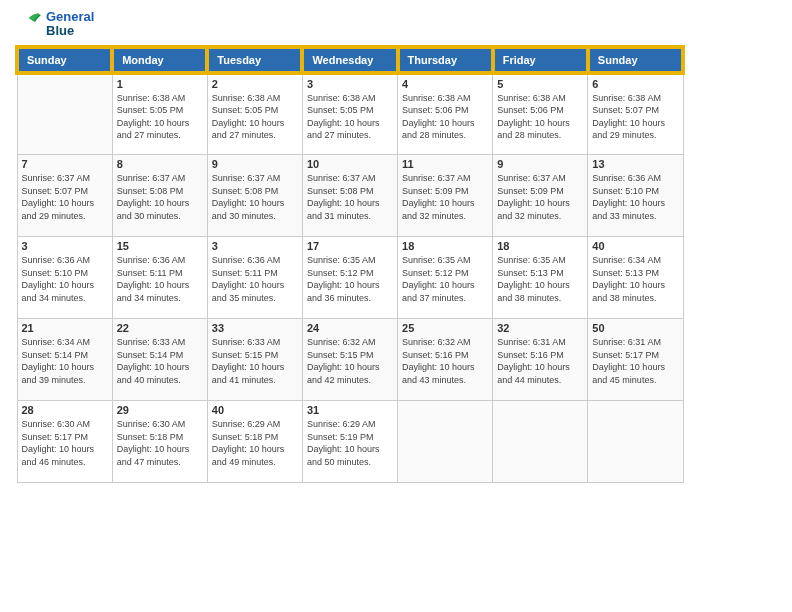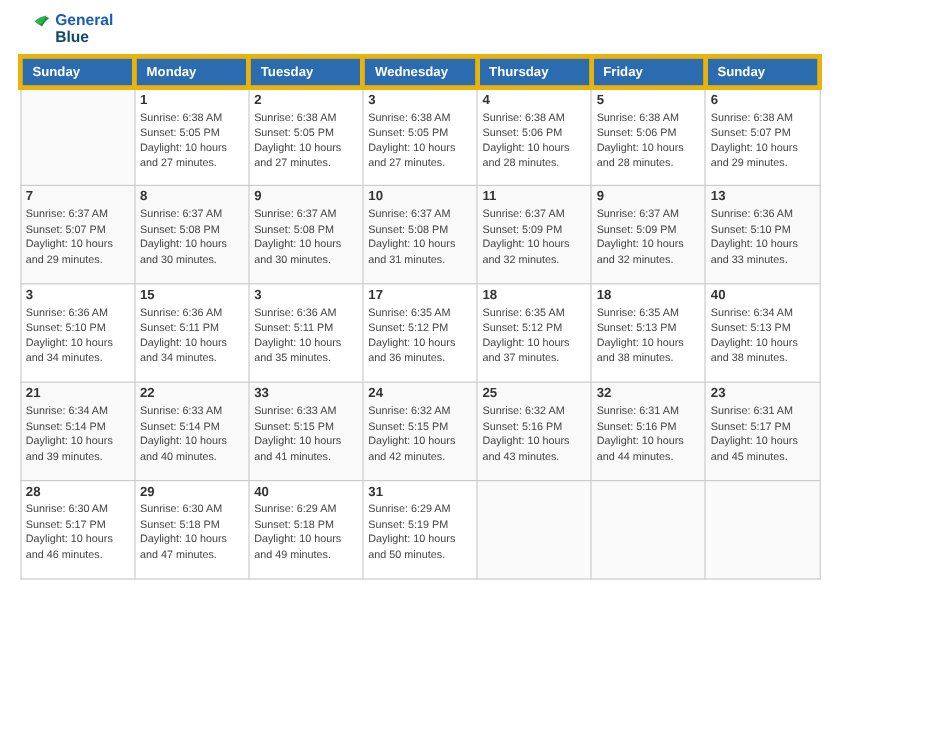--- a/index.html
+++ b/index.html
@@ -303,21 +303,21 @@
 and 43 minutes.</div>
           </td>
           <td>
             <span class="day-num">32</span>
             <div class="day-info" style="white-space: pre-line;">Sunrise: 6:31 AM
 Sunset: 5:16 PM
 Daylight: 10 hours
 and 44 minutes.</div>
           </td>
           <td>
-            <span class="day-num">23</span>
+            <span class="day-num">50</span>
             <div class="day-info" style="white-space: pre-line;">Sunrise: 6:31 AM
 Sunset: 5:17 PM
 Daylight: 10 hours
 and 45 minutes.</div>
           </td>
         </tr>
         <tr>
           <td>
             <span class="day-num">28</span>
             <div class="day-info" style="white-space: pre-line;">Sunrise: 6:30 AM

